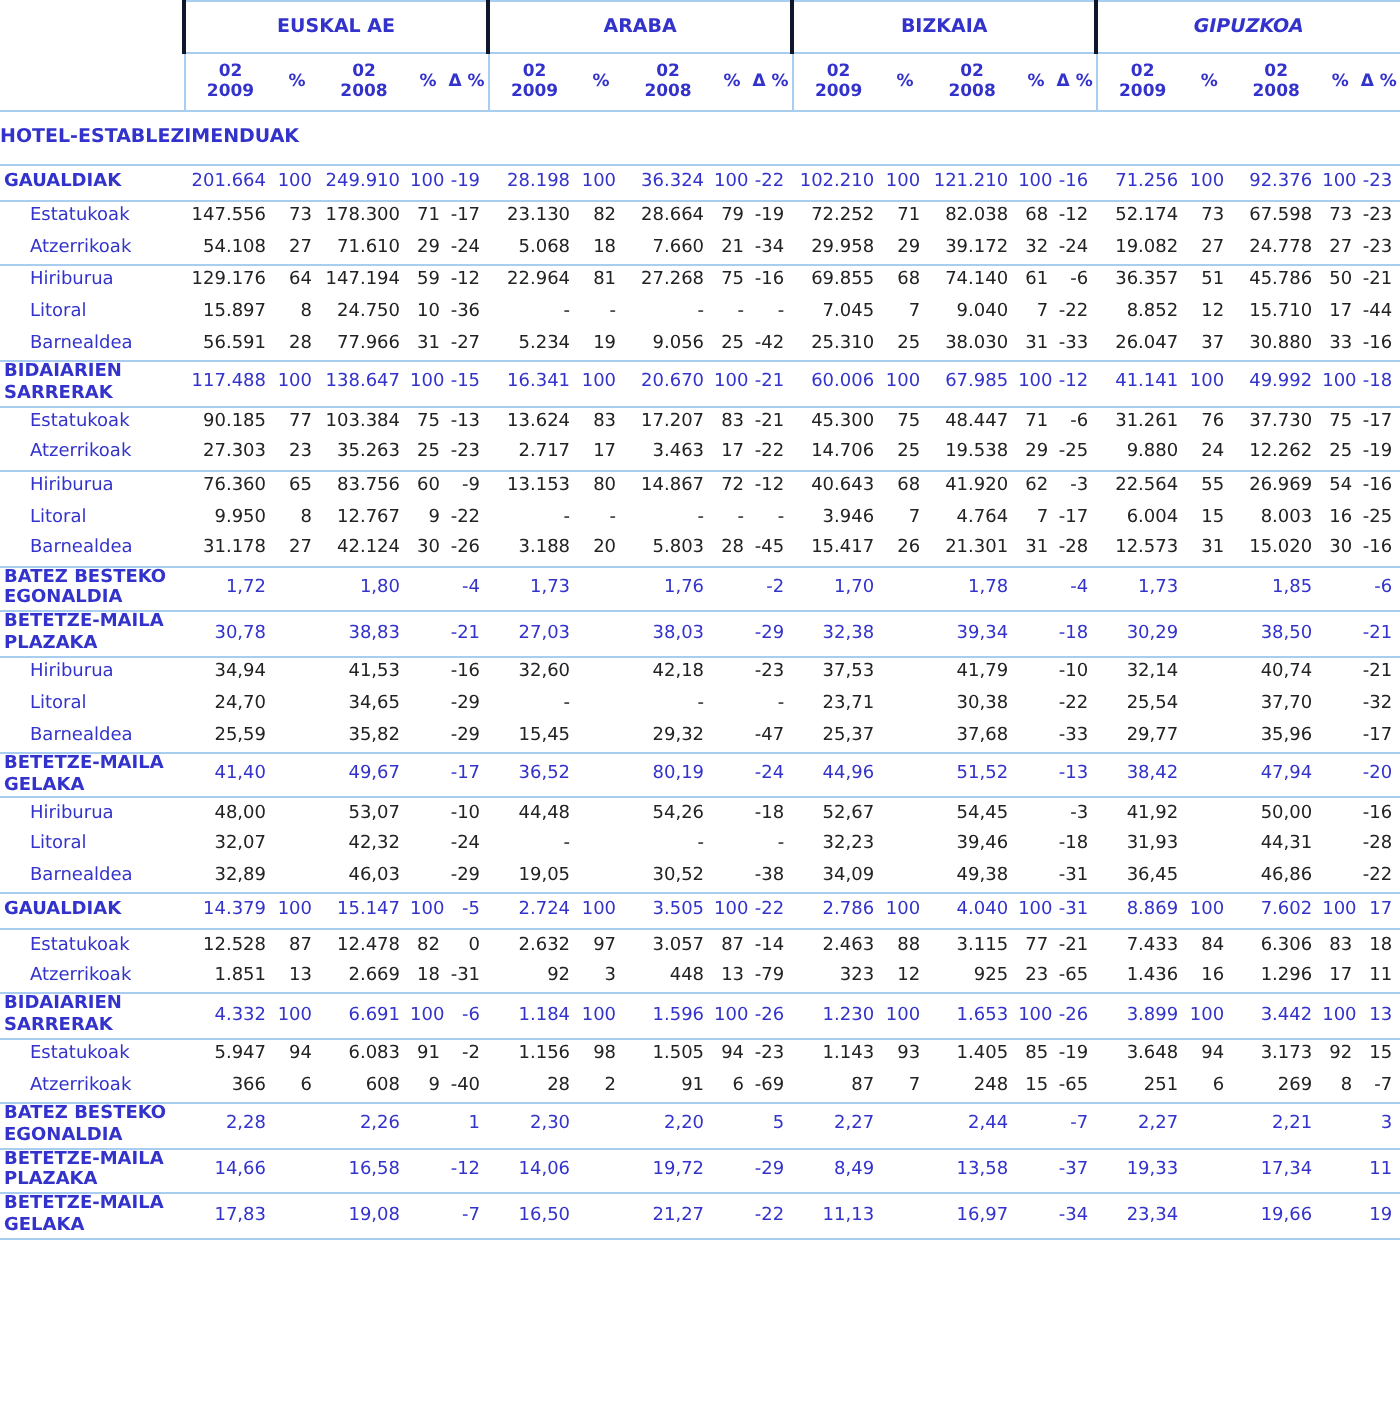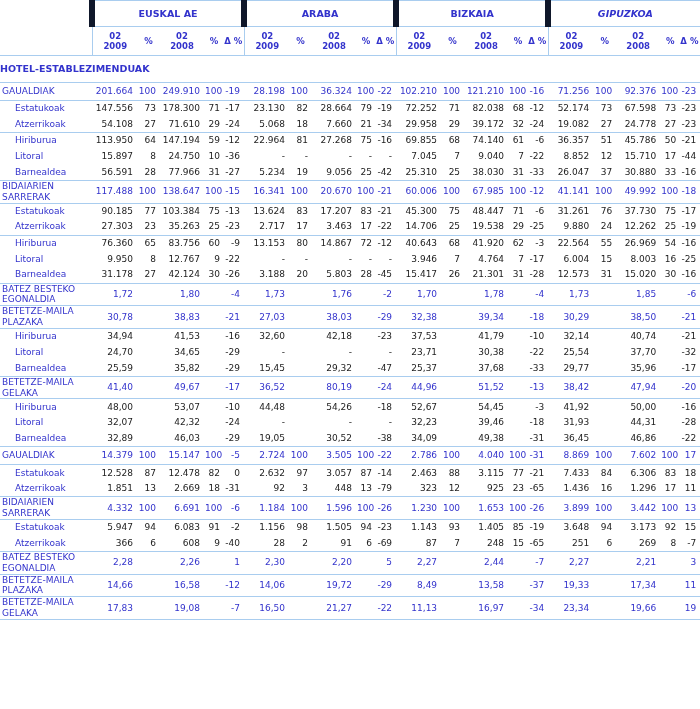--- a/index.html
+++ b/index.html
@@ -7,35 +7,35 @@
          font-family:"DejaVu Sans","Liberation Sans",sans-serif; }
   table { width:700px; border-collapse:collapse; table-layout:fixed;
           font-size:9px; color:#222; }
   th, td { padding:0; margin:0; vertical-align:middle; line-height:1.2;
            overflow:hidden; white-space:normal; }
 
   
   th.corner { border:none; background:#fff; }
   tr.gname th.grp { color:#3333CC; font-weight:bold; font-size:9.5px; text-align:center;
                     height:25px; border-top:1px solid #A9CDEF; border-bottom:1px solid #A9CDEF;
-                    border-left:6px solid #0f172a; }
+                    border-left:2px solid #0f172a; }
   tr.gname th.grp.gend { border-right:1px solid #A9CDEF;font-style:italic; }
   tr.chead th { color:#3333CC; font-weight:bold; font-size:8.5px; text-align:center;
                 height:28px; border-bottom:1px solid #A9CDEF; }
   tr.chead th.gstart { border-left:1px solid #A9CDEF; }
   tr.chead th.gend { border-right:1px solid #A9CDEF; }
 
   
   tr.title td { color:#3333CC; font-weight:bold; font-size:9.5px;
                 height:26px; border-bottom:1px solid #A9CDEF; }
 
   
   tr.main { height:18px; }
   tr.main td { color:#3333CC; }
-  tr.main td.label { font-weight:normal; }
+  tr.main td.label { font-weight:bold; }
   tr.sub { height:16px; }
   tr.sub td.label { color:#3333CC; padding-left:15px; }
   tr.rule td { border-bottom:1px solid #A9CDEF; }
   td.label { padding-left:2px; font-size:9px; }
   td.v { text-align:right; padding-right:5px; }
   td.p { text-align:right; padding-right:3px; }
   td.d { text-align:right; padding-right:4px; }
 </style>
 </head>
 <body>
@@ -164,21 +164,21 @@
         <td class="p">32</td>
         <td class="d">-24</td>
         <td class="v">19.082</td>
         <td class="p">27</td>
         <td class="v">24.778</td>
         <td class="p">27</td>
         <td class="d">-23</td>
       </tr>
       <tr class="sub">
         <td class="label">Hiriburua</td>
-        <td class="v">113.950</td>
+        <td class="v">129.176</td>
         <td class="p">64</td>
         <td class="v">147.194</td>
         <td class="p">59</td>
         <td class="d">-12</td>
         <td class="v">22.964</td>
         <td class="p">81</td>
         <td class="v">27.268</td>
         <td class="p">75</td>
         <td class="d">-16</td>
         <td class="v">69.855</td>

